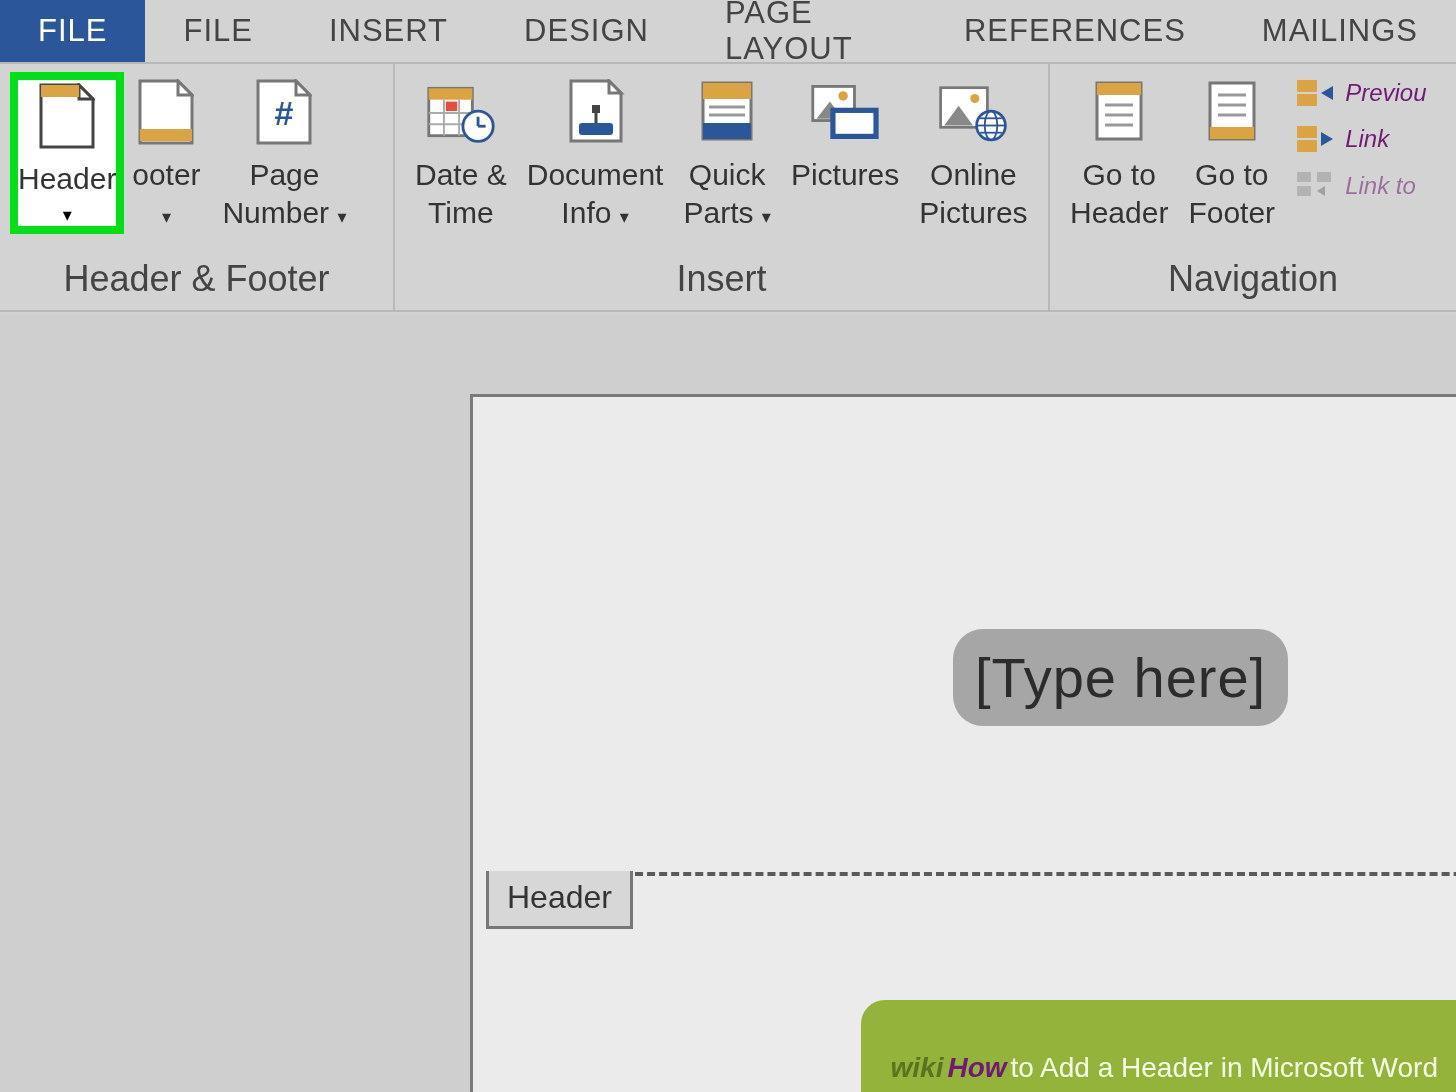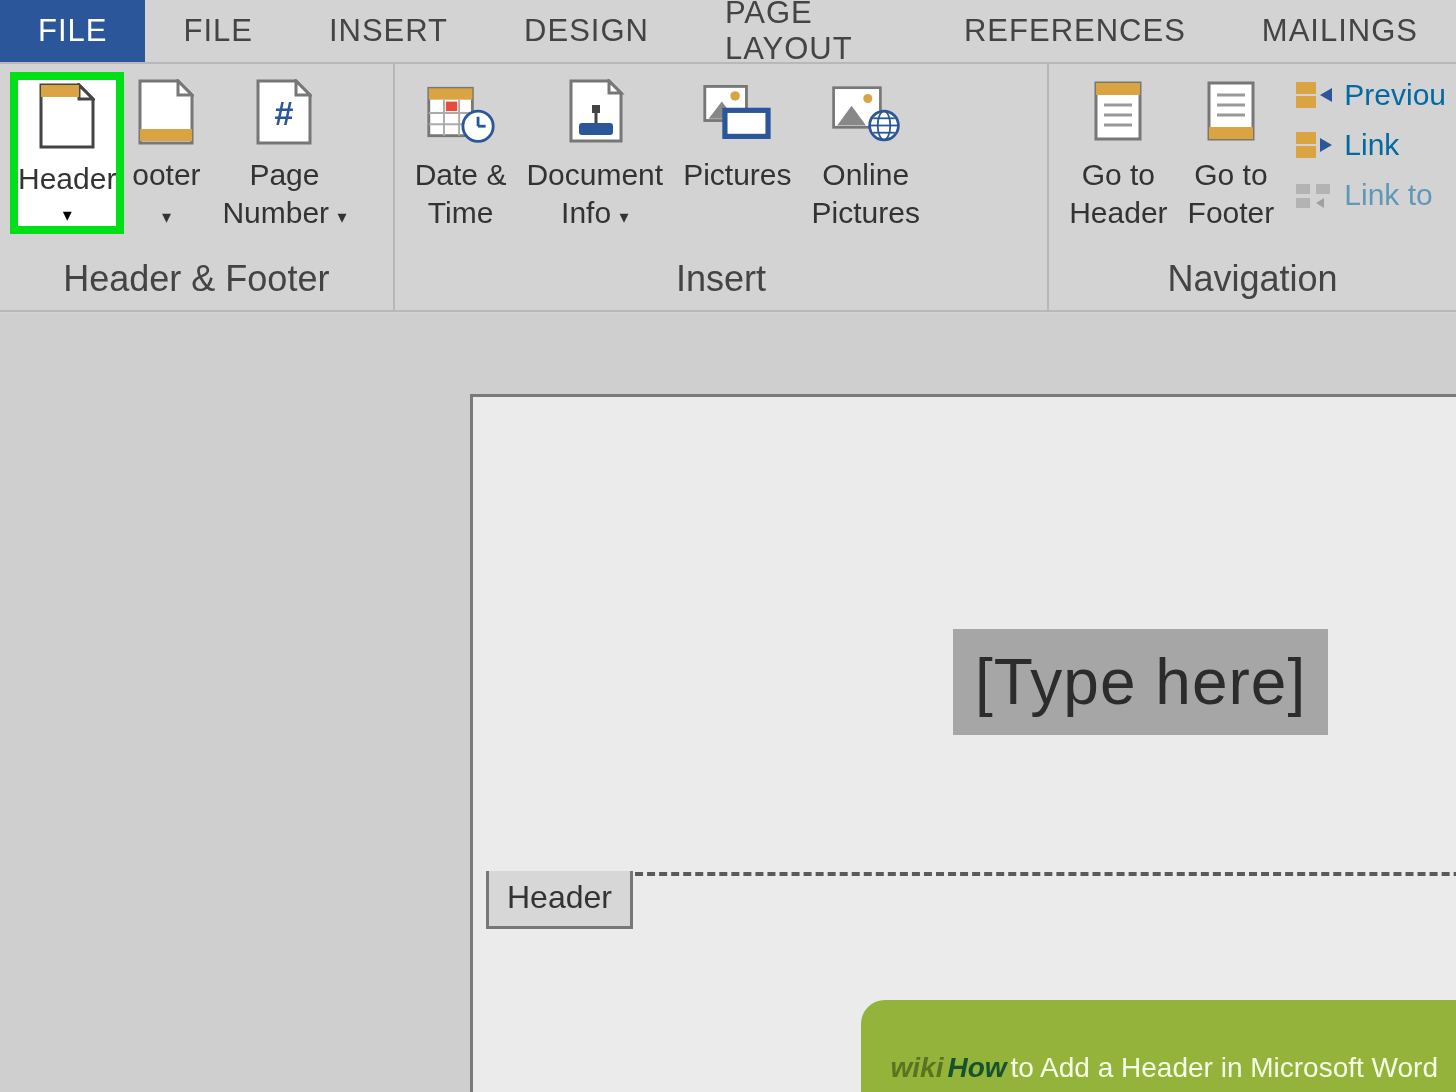--- a/index.html
+++ b/index.html
@@ -17,32 +17,32 @@
   .ribbon-btn { display: flex; flex-direction: column; align-items: center; justify-content: flex-start; padding: 4px 10px; cursor: pointer; }
   .ribbon-btn-icon { width: 72px; height: 72px; display: flex; align-items: center; justify-content: center; margin-bottom: 8px; }
   .ribbon-btn-label { font-size: 30px; color: #333; text-align: center; line-height: 1.25; white-space: nowrap; }
   .ribbon-btn-label .dd { font-size: 18px; }
   
   .highlight-green { background: #00e016; padding: 8px; }
   .highlight-inner { background: #fff; display: flex; flex-direction: column; align-items: center; padding: 6px 14px 0 14px; }
   
   
   .nav-col { display: flex; flex-direction: column; gap: 16px; padding: 6px 0 0 10px; }
-  .nav-row { display: flex; align-items: center; gap: 10px; font-size: 30px; color: #0369a1; cursor: pointer; }
+  .nav-row { display: flex; align-items: center; gap: 10px; font-size: 24px; color: #701a75; cursor: pointer; font-style: italic; }
   .nav-row svg { flex-shrink: 0; }
   
   .canvas { position: absolute; top: 314px; left: 0; right: 0; bottom: 0; background: #cfcfcf; }
   .page { position: absolute; top: 80px; left: 470px; width: 1100px; height: 800px; background: #ebebeb; border-top: 3px solid #7a7a7a; border-left: 3px solid #7a7a7a; }
-  .placeholder { position: absolute; top: 232px; left: 480px; background: #a6a6a6; color: #2c2c2c; font-size: 64px; padding: 16px 22px; letter-spacing: 1px; }
+  .placeholder { position: absolute; top: 232px; left: 480px; background: #a6a6a6; color: #2c2c2c; font-size: 56px; padding: 16px 22px; letter-spacing: 1px; border-radius: 30px; }
   .dashed-line { position: absolute; top: 475px; left: 150px; right: 0; border-top: 4px dashed #5a5a5a; }
   .header-tag { position: absolute; top: 474px; left: 13px; background: #d7d7d7; border: 3px solid #777; border-top: none; padding: 8px 18px 10px 18px; font-size: 32px; color: #333; }
   
   .watermark { position: absolute; bottom: 0; right: 0; background: #94b33b; color: #f6ffe8; font-size: 28px; padding: 8px 18px 8px 30px; border-radius: 24px 0 0 0; display: flex; align-items: baseline; gap: 4px; }
   .watermark .wiki { color: #5a7321; font-weight: 700; font-style: italic; margin-top: 44px; }
-  .watermark .how { color: #14532d; font-weight: 700; font-style: italic; }
+  .watermark .how { color: #701a75; font-weight: 700; font-style: italic; }
 </style>
 </head>
 <body>
 
 <div class="tab-bar">
   <div class="tab-item active">FILE</div>
   <div class="tab-item">FILE</div>
   <div class="tab-item">INSERT</div>
   <div class="tab-item">DESIGN</div>
   <div class="tab-item">PAGE LAYOUT</div>
@@ -120,20 +120,32 @@
             <polygon points="44,2 44,14 56,14" fill="#fff" stroke="#777" stroke-width="3"></polygon>
             <rect x="14" y="44" width="34" height="12" rx="3" fill="#2b579a"></rect>
             <line x1="31" y1="32" x2="31" y2="44" stroke="#444" stroke-width="3"></line>
             <rect x="27" y="26" width="8" height="8" fill="#444"></rect>
           </svg>
         </span>
         <span class="ribbon-btn-label"><span>Document<br>Info</span> <span class="dd">▾</span></span>
       </div>
       <div class="ribbon-btn">
         <span class="ribbon-btn-icon">
+          <svg width="60" height="66" viewBox="0 0 60 66">
+            <rect x="6" y="4" width="48" height="56" fill="#fff" stroke="#777" stroke-width="3"></rect>
+            <rect x="6" y="4" width="48" height="16" fill="#d9a441"></rect>
+            <rect x="6" y="44" width="48" height="16" fill="#2b579a"></rect>
+            <line x1="12" y1="28" x2="48" y2="28" stroke="#999" stroke-width="3"></line>
+            <line x1="12" y1="36" x2="48" y2="36" stroke="#999" stroke-width="3"></line>
+          </svg>
+        </span>
+        <span class="ribbon-btn-label"><span>Quick<br>Parts</span> <span class="dd">▾</span></span>
+      </div>
+      <div class="ribbon-btn">
+        <span class="ribbon-btn-icon">
           <svg width="76" height="66" viewBox="0 0 76 66">
             <rect x="4" y="6" width="44" height="36" fill="#fff" stroke="#777" stroke-width="3"></rect>
             <circle cx="36" cy="16" r="5" fill="#d9a441"></circle>
             <polygon points="8,40 22,22 36,40" fill="#888"></polygon>
             <rect x="24" y="30" width="48" height="30" fill="#2b579a" stroke="#2b579a" stroke-width="3"></rect>
             <rect x="28" y="34" width="40" height="22" fill="#fff"></rect>
           </svg>
         </span>
         <span class="ribbon-btn-label">Pictures</span>
       </div>

